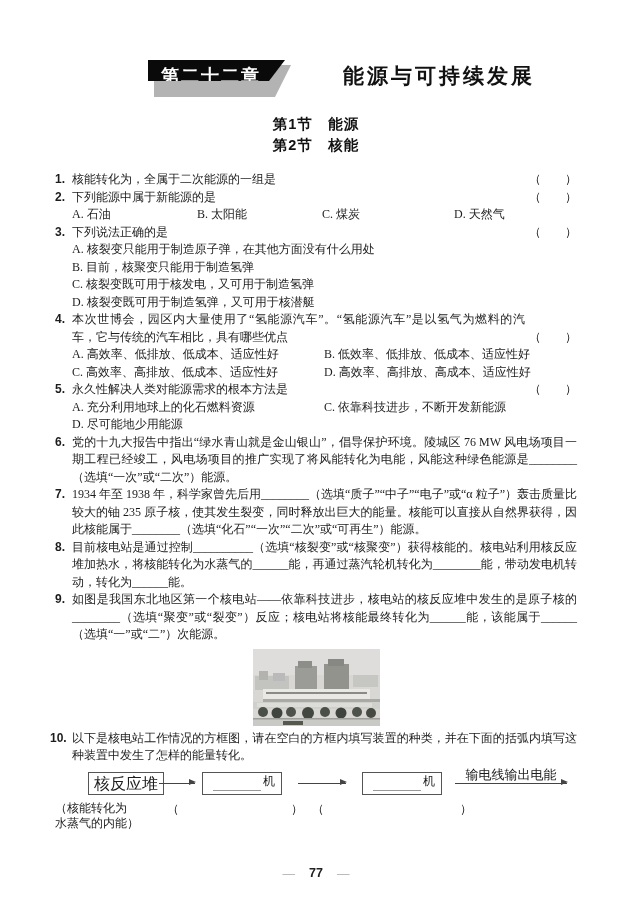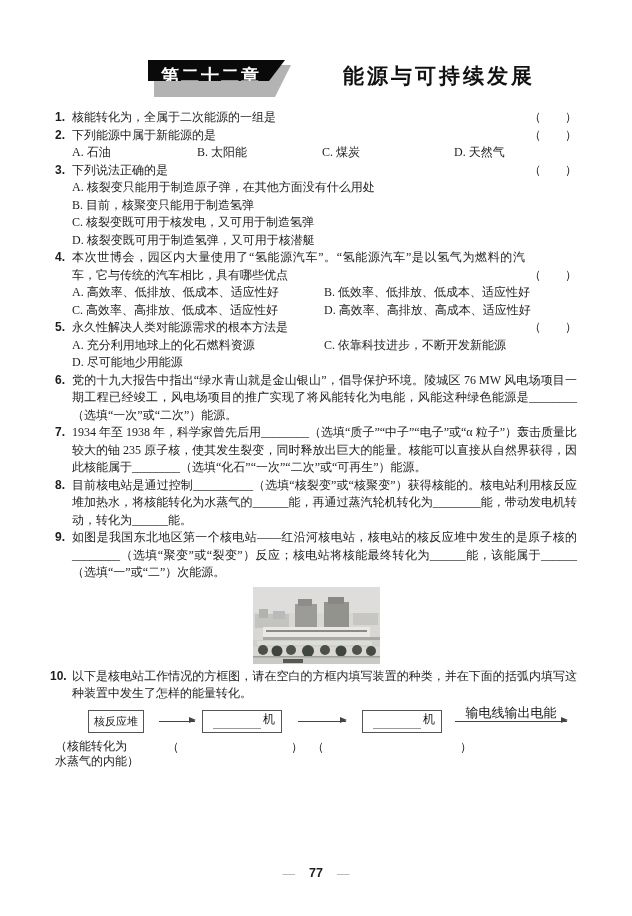--- a/index.html
+++ b/index.html
@@ -43,21 +43,21 @@
   .opts.cols4{grid-template-columns:125px 125px 132px 1fr;}
   .opts.cols2{grid-template-columns:252px 1fr;}
   .opts.cols1{grid-template-columns:1fr;}
   .opt{white-space:nowrap;}
   
   .photo-row{text-align:center;margin:5px 0 4px 0;line-height:0;}
   .photo-row svg{display:inline-block;}
   
   .flow{position:relative;height:62px;margin-top:5px;}
   .fbox{position:absolute;border:1px solid #555;box-sizing:border-box;background:#fff;}
-  .fbox1{left:33px;top:2px;padding:2px 5px;font-size:11px;}
+  .fbox1{left:33px;top:2px;padding:2px 5px;font-size:16px;}
   .fbox-blank{top:2px;width:80px;height:23px;display:flex;align-items:flex-end;
     justify-content:flex-end;padding:2px 6px 3px 6px;}
   .fbox2{left:147px;}
   .fbox3{left:307px;}
   .fblank{display:inline-block;width:48px;height:12px;border-bottom:1.5px solid #9a9a9a;margin-right:2px;}
   .harrow{position:absolute;height:1.3px;background:#444;}
   .harrow::after{
     content:"";position:absolute;right:-1px;top:-3.2px;width:0;height:0;
     border-left:7px solid #444;border-top:3.5px solid transparent;border-bottom:3.5px solid transparent;
   }
@@ -82,20 +82,24 @@
 <div class="page">
 
   <div class="chapter-header">
     <div class="banner-wrap">
       <div class="banner-shadow"></div>
       <div class="banner">第二十二章</div>
     </div>
     <div class="chapter-title">能源与可持续发展</div>
   </div>
 
+  <div class="section-headings">
+    <div class="section-line">第1节　能源</div>
+    <div class="section-line">第2节　核能</div>
+  </div>
 
   <div class="questions">
 
     <div class="q">
       <span class="qnum">1.</span>
       <div class="qbody">
         <div class="stem-line">
           <span class="stem">核能转化为，全属于二次能源的一组是</span>
           <span class="bracket">（　　）</span>
         </div>
@@ -180,21 +184,21 @@
     <div class="q">
       <span class="qnum">8.</span>
       <div class="qbody">
         <div class="stem">目前核电站是通过控制__________（选填“核裂变”或“核聚变”）获得核能的。核电站利用核反应堆加热水，将核能转化为水蒸气的______能，再通过蒸汽轮机转化为________能，带动发电机转动，转化为______能。</div>
       </div>
     </div>
 
     <div class="q">
       <span class="qnum">9.</span>
       <div class="qbody">
-        <div class="stem">如图是我国东北地区第一个核电站——红沿河核电站，核电站的核反应堆中发生的是原子核的________（选填“聚变”或“裂变”）反应；核电站将核能最终转化为______能，该能属于______（选填“一”或“二”）次能源。</div>
+        <div class="stem">如图是我国东北地区第一个核电站——依靠科技进步，核电站的核反应堆中发生的是原子核的________（选填“聚变”或“裂变”）反应；核电站将核能最终转化为______能，该能属于______（选填“一”或“二”）次能源。</div>
       </div>
     </div>
 
     <div class="photo-row">
       <svg width="127" height="77" viewBox="0 0 127 77">
         <rect x="0" y="0" width="127" height="77" fill="#d8d7d4"></rect>
         <rect x="0" y="0" width="127" height="26" fill="#dedddb"></rect>
 
         <rect x="2" y="27" width="34" height="14" fill="#c3c3c0"></rect>
         <rect x="6" y="22" width="9" height="9" fill="#b2b2af"></rect>

